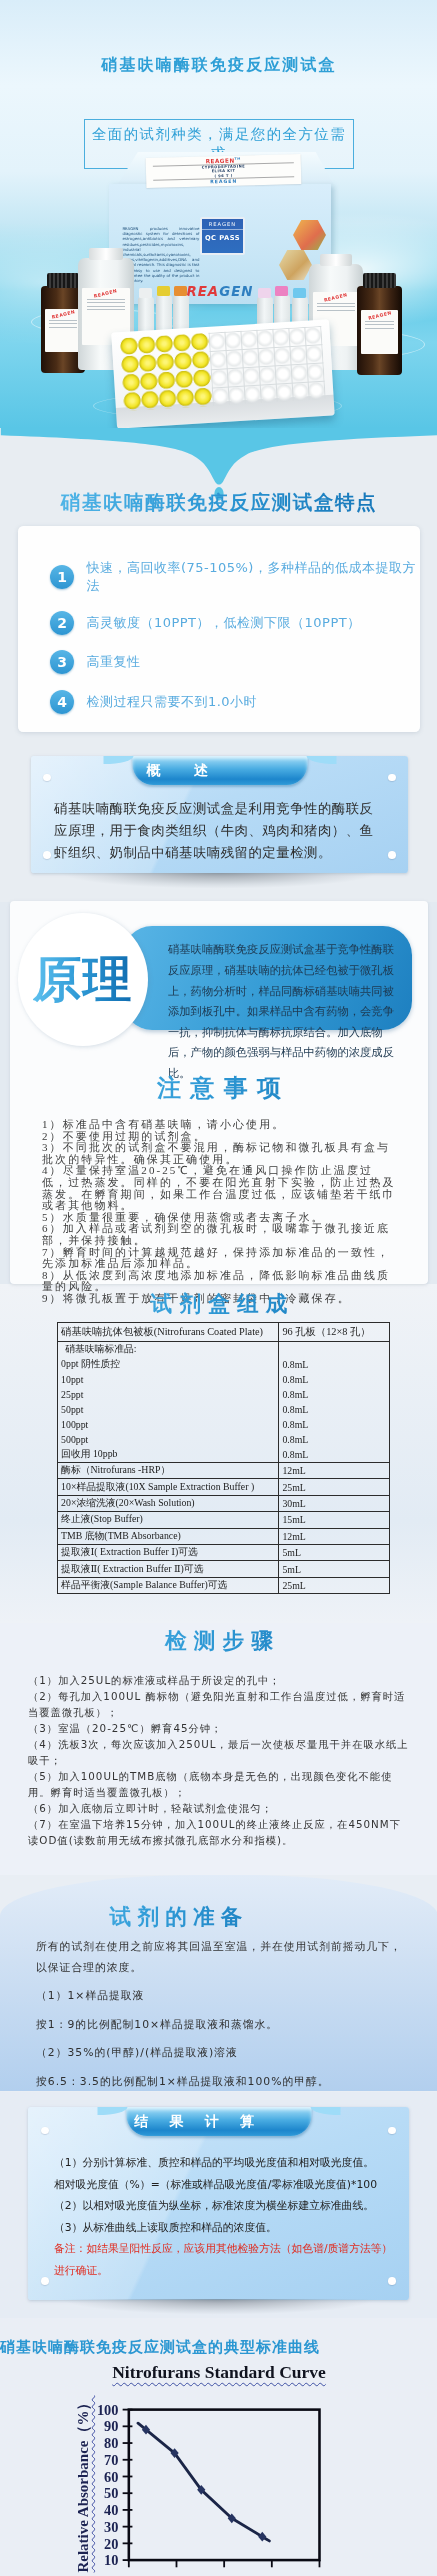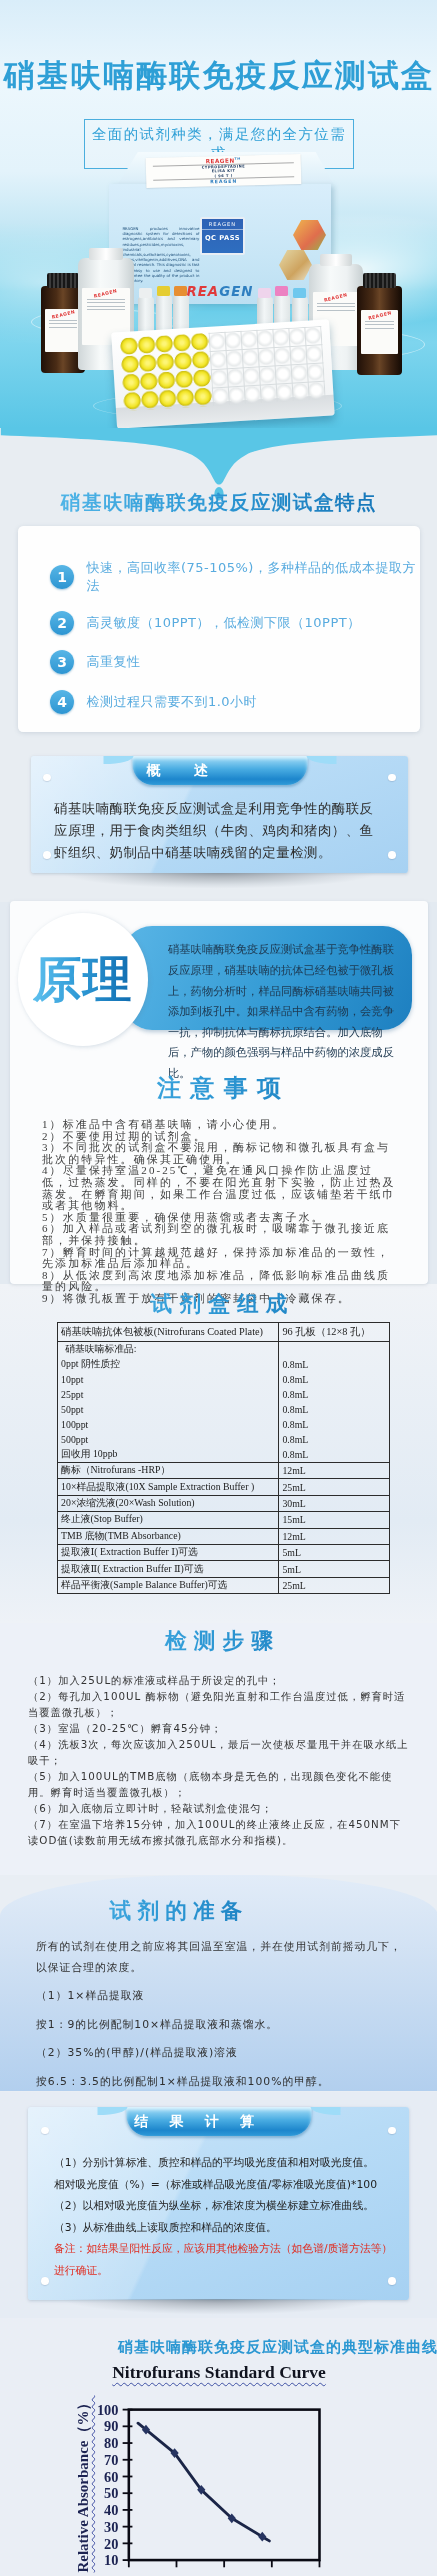--- a/index.html
+++ b/index.html
@@ -13,21 +13,21 @@
     .gt{background:linear-gradient(90deg,#5ec0ee 0%,#2f9ad6 45%,#0f6cb0 100%);
         -webkit-background-clip:text;background-clip:text;color:transparent;-webkit-text-fill-color:transparent;}
   }
 
   
   .top-visual{top:0;left:0;width:438px;height:428px;
     background:
       radial-gradient(ellipse 216px 82px at 82% 63%, rgba(255,255,255,.85), rgba(255,255,255,0) 70%),
       radial-gradient(ellipse 258px 88px at 10% 66%, rgba(255,255,255,.55), rgba(255,255,255,0) 70%),
       linear-gradient(180deg,#d9edf9 0%,#ecf7fd 20%,#e3f3fb 40%,#c7e8f5 52%,#93d9ee 60%,#5fc9e7 68%,#7ed5ee 80%,#59c6e6 100%);}
-  .hero-title{top:55px;left:0;width:438px;text-align:center;font-size:31px;font-weight:bold;
+  .hero-title{top:55px;left:0;width:438px;text-align:center;font-size:16px;font-weight:bold;
     color:#2e9fd6;letter-spacing:2.1px;}
   .hero-subtitle-box{top:119px;left:84px;width:268px;border:1px solid #4aaede;padding:5.2px 0;
     text-align:center;font-size:14.4px;color:#2e9fd6;letter-spacing:1.5px;background:rgba(255,255,255,.15);}
 
   
   .kit-box{top:155px;left:109px;width:222px;height:148px;}
   .box-top-face{position:absolute;top:-3.1px;left:-3.1px;width:228px;height:33px;
     background:linear-gradient(180deg,#f4fbfe,#d9edf8);clip-path:polygon(5% 100%,14% 0,92% 0,100% 100%);}
   .box-front{position:absolute;top:29px;left:0;width:222px;height:120px;
     background:linear-gradient(180deg,#d9eefb 0%,#c8e6f6 60%,#bcdff2 100%);
@@ -157,33 +157,33 @@
 
   
   .steps-heading{top:1626px;left:0;width:438px;text-align:center;font-size:21.6px;font-weight:bold;letter-spacing:7.2px;padding-left:7.2px;box-sizing:border-box;}
   .steps-list{top:1672px;left:28px;width:384px;font-size:10.3px;color:#333;letter-spacing:1px;line-height:16px;}
   .steps-list p{margin:0;}
 
   
   .prep-panel{top:1875px;left:0;width:438px;height:216px;
     background:linear-gradient(180deg,#e2ecf8 0%,#cfe0f3 40%,#b2cfee 100%);
     border-radius:45% 45% 0 0/41px 41px 0 0;}
-  .prep-heading{position:absolute;top:21px;left:0;width:352px;text-align:center;font-size:21.6px;font-weight:bold;letter-spacing:6.2px;padding-left:6.2px;box-sizing:border-box;}
+  .prep-heading{position:absolute;top:27px;left:0;width:352px;text-align:center;font-size:21.6px;font-weight:bold;letter-spacing:6.2px;padding-left:6.2px;box-sizing:border-box;}
   .prep-lines{position:absolute;top:54px;left:28px;width:384px;font-size:10.8px;color:#2f2f2f;letter-spacing:1px;line-height:20.6px;}
   .prep-lines p{margin:8px;}
 
   
   .calc-panel{top:2107px;left:28px;width:381px;height:193px;}
   .calc-lines{position:absolute;top:45px;left:26px;width:340px;font-size:10.8px;color:#222;line-height:21.6px;}
   .calc-lines p{margin:0;}
   .calc-note{color:#e02b1f;}
   .shadow-2{top:2299px;}
 
   
-  .curve-heading{top:2338px;left:0;width:438px;text-align:right;font-size:15px;font-weight:bold;color:#2b97d2;letter-spacing:1px;}
+  .curve-heading{top:2338px;left:0;width:438px;text-align:left;font-size:15px;font-weight:bold;color:#2b97d2;letter-spacing:1px;}
   .curve-title-en{top:2362px;left:0;width:438px;text-align:center;font-family:"Liberation Serif","DejaVu Serif",serif;
     font-size:17.5px;font-weight:bold;color:#10131f;
     text-decoration:underline wavy 1px #3f51a5;text-underline-offset:4.1px;}
   .curve-chart{top:2396px;left:0;width:438px;height:222px;}
   .ylabel{top:2484px;left:83px;transform:translate(-50%,-50%) rotate(-90deg);white-space:nowrap;
     font-family:"Liberation Serif","DejaVu Serif",serif;font-size:15px;font-weight:bold;color:#1c2352;
     text-decoration:underline wavy 1px #4150a5;text-underline-offset:3.1px;}
 </style>
 </head>
 <body>

